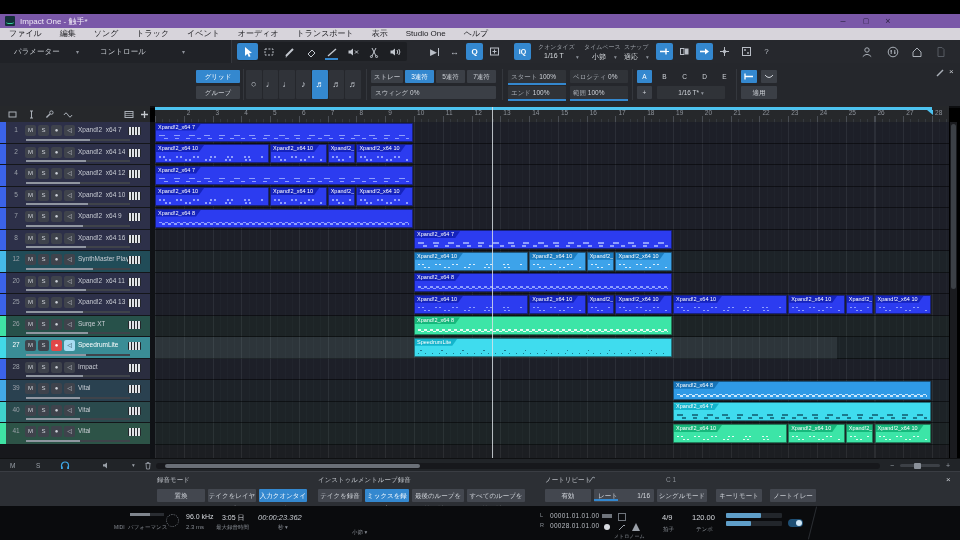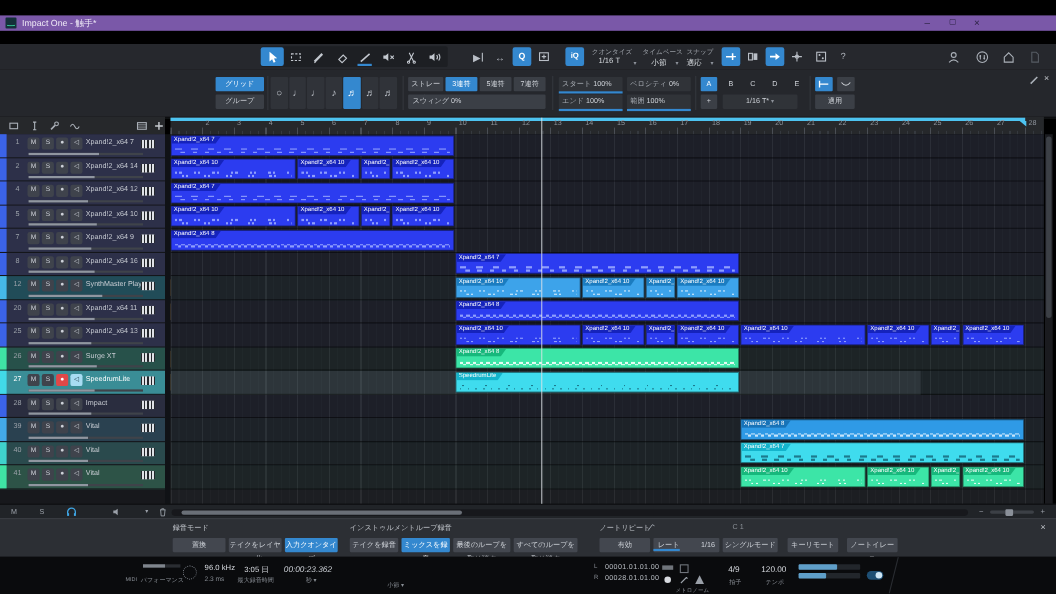--- a/index.html
+++ b/index.html
@@ -118,22 +118,40 @@
 <div id="stage">
 
   <div id="titlebar">
     <span id="applogo"></span>
     <span class="t">Impact One - 触手*</span>
     <span class="winbtn" style="left:835px;">–</span>
     <span class="winbtn" style="left:858px;font-size:7px;">▢</span>
     <span class="winbtn" style="left:880px;">×</span>
   </div>
 
+  <div id="menubar">
+    <span>ファイル</span>
+    <span>編集</span>
+    <span>ソング</span>
+    <span>トラック</span>
+    <span>イベント</span>
+    <span>オーディオ</span>
+    <span>トランスポート</span>
+    <span>表示</span>
+    <span>Studio One</span>
+    <span>ヘルプ</span>
+  </div>
 
   <div id="toolbar">
+    <div id="params">
+      <span style="left:14px;">パラメーター</span>
+      <span class="dd" style="left:76px;top:8px;">▾</span>
+      <span style="left:100px;">コントロール</span>
+      <span class="dd" style="left:182px;top:8px;">▾</span>
+    </div>
     <div class="toolgrp" style="left:237px;width:170px;">
       <span class="tool sel">
           <svg width="12" height="12" viewBox="0 0 12 12">
             <path d="M3,1 L3,10 L5.4,7.8 L6.8,11 L8.5,10.2 L7.1,7.2 L10,7 Z" fill="#fff"></path>
           </svg>
         </span>
       <span class="tool">
           <svg width="12" height="12" viewBox="0 0 12 12">
             <rect x="2" y="3" width="8" height="6" fill="none" stroke="#c3c8cf" stroke-dasharray="2 1.4"></rect>
           </svg>

